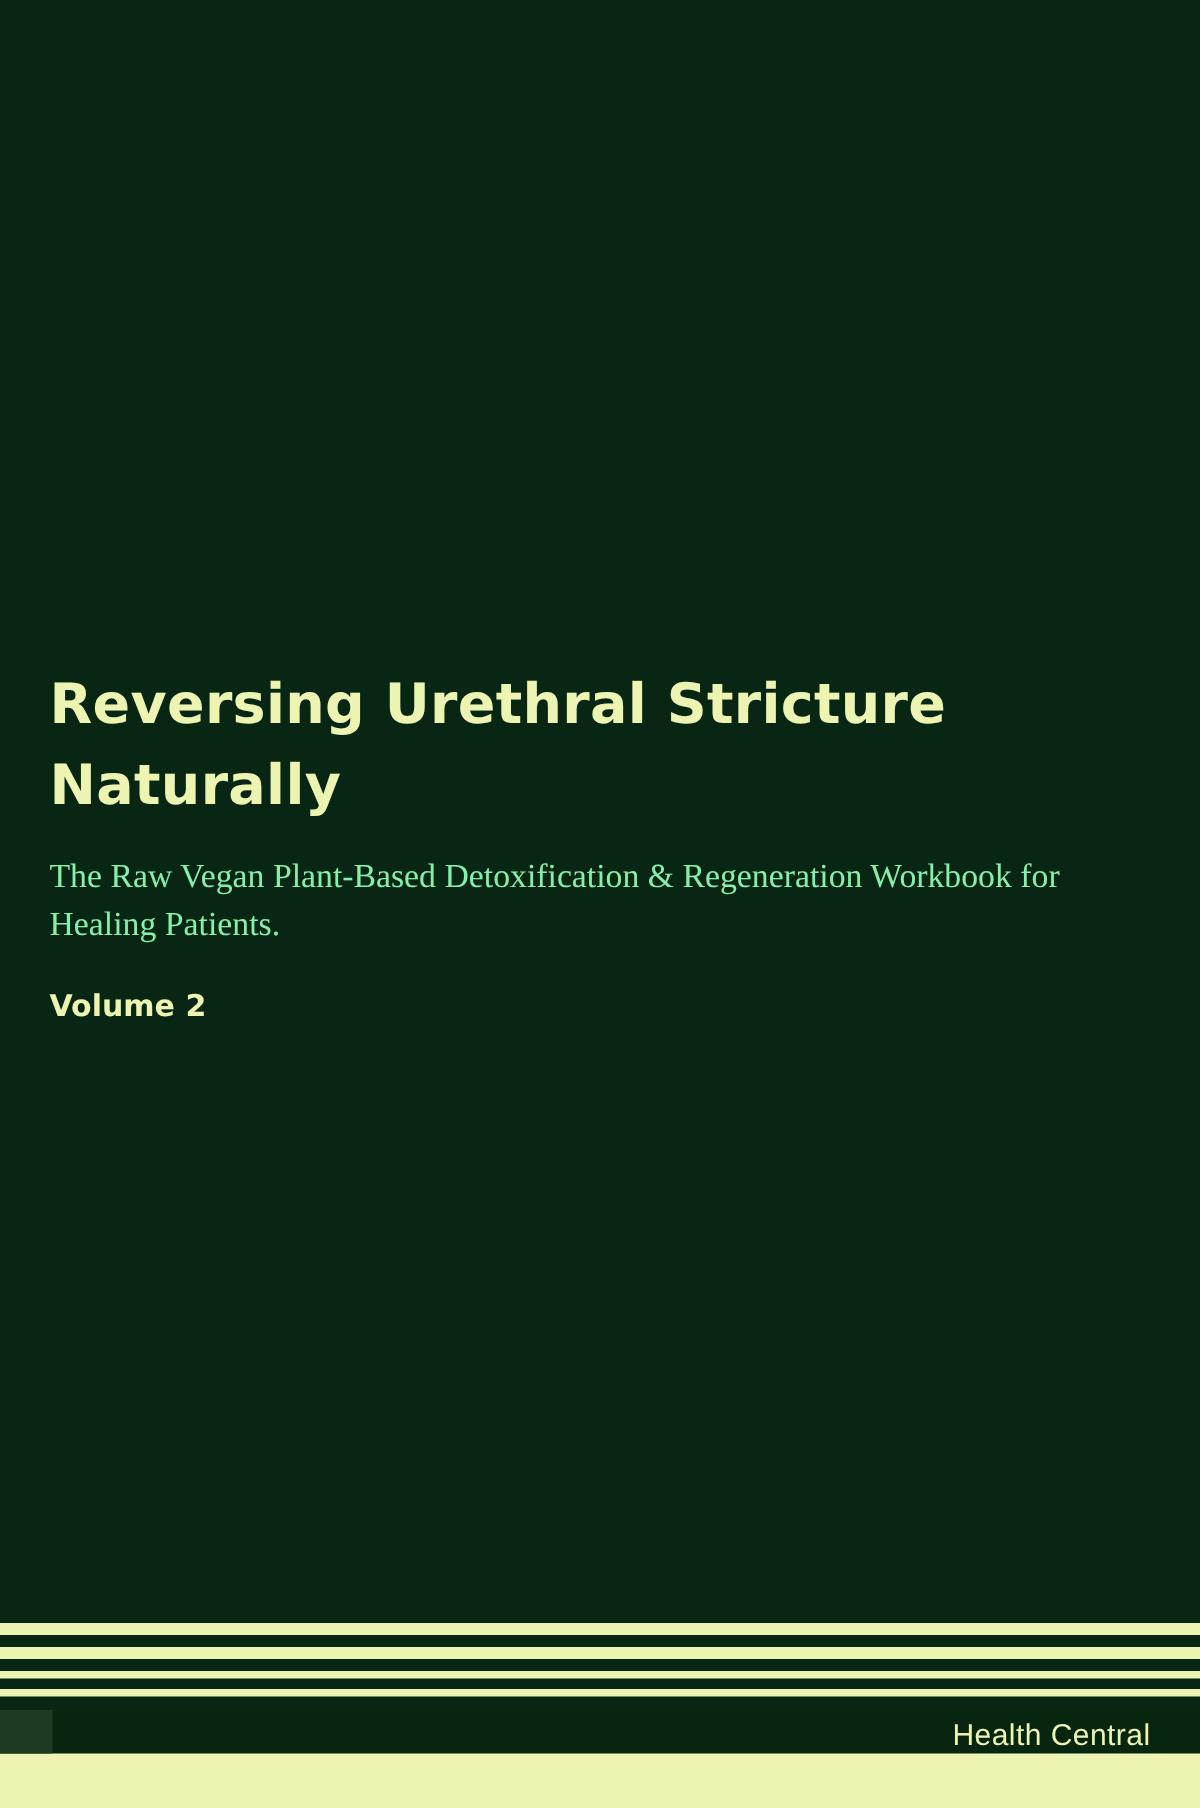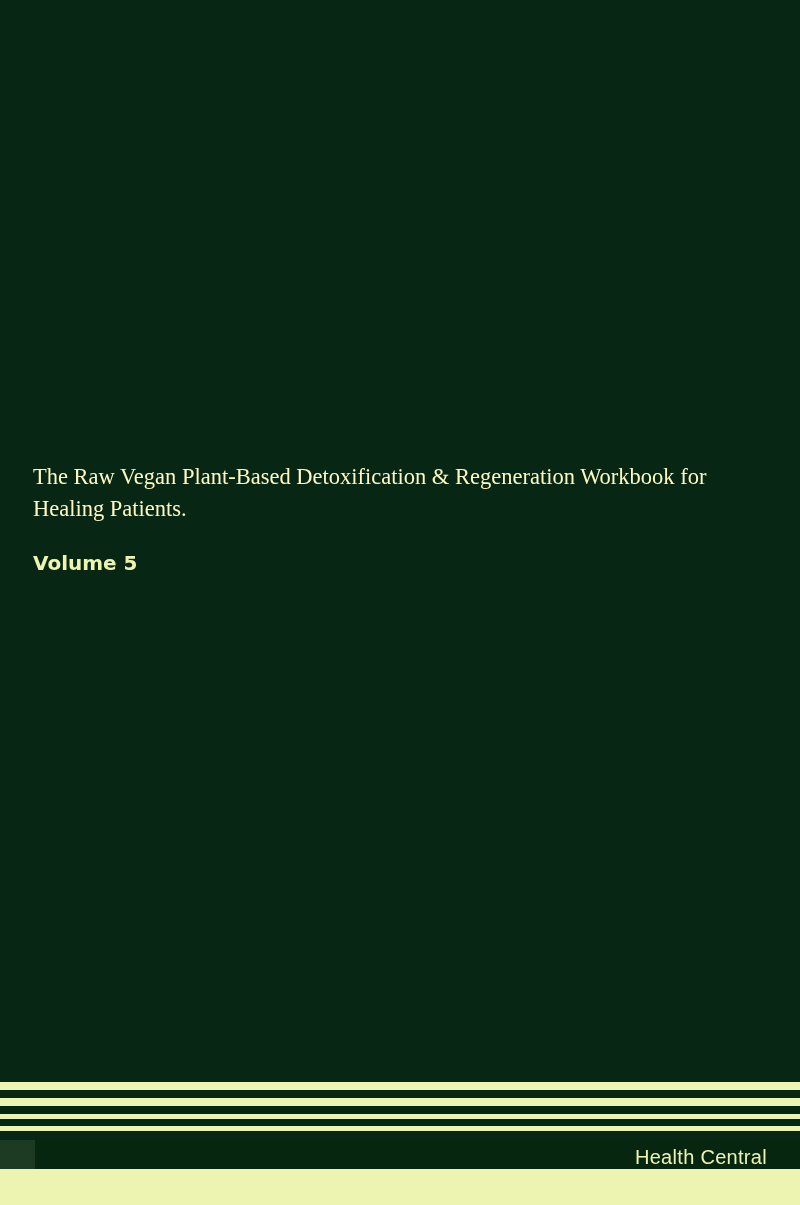--- a/index.html
+++ b/index.html
@@ -32,21 +32,21 @@
     font-size: 37px;
     line-height: 1.45;
     color: #edf4b2;
     margin: 0;
     letter-spacing: 0.2px;
   }
   .book-subtitle {
     font-family: "Liberation Serif", serif;
     font-size: 22.5px;
     line-height: 1.42;
-    color: #fef9c3;
+    color: #86efac;
     margin: 18px 0 0 0;
     max-width: 690px;
   }
   .book-volume {
     font-family: "DejaVu Sans", sans-serif;
     font-weight: bold;
     font-size: 20px;
     color: #edf4b2;
     margin: 26px 0 0 0;
   }
@@ -102,22 +102,23 @@
     color: #edf4b2;
     letter-spacing: 0.3px;
   }
 </style>
 </head>
 <body>
 
 <div class="cover">
 
   <div class="title-block">
+    <h1 class="book-title">Reversing Urethral Stricture Naturally</h1>
     <p class="book-subtitle">The Raw Vegan Plant-Based Detoxification &amp; Regeneration Workbook for Healing Patients.</p>
-    <p class="book-volume">Volume 5</p>
+    <p class="book-volume">Volume 2</p>
   </div>
 
   <div class="stripes">
     <div class="stripe s1"></div>
     <div class="stripe s2"></div>
     <div class="stripe s3"></div>
     <div class="stripe s4"></div>
   </div>
 
   <div class="footer-band"></div>

